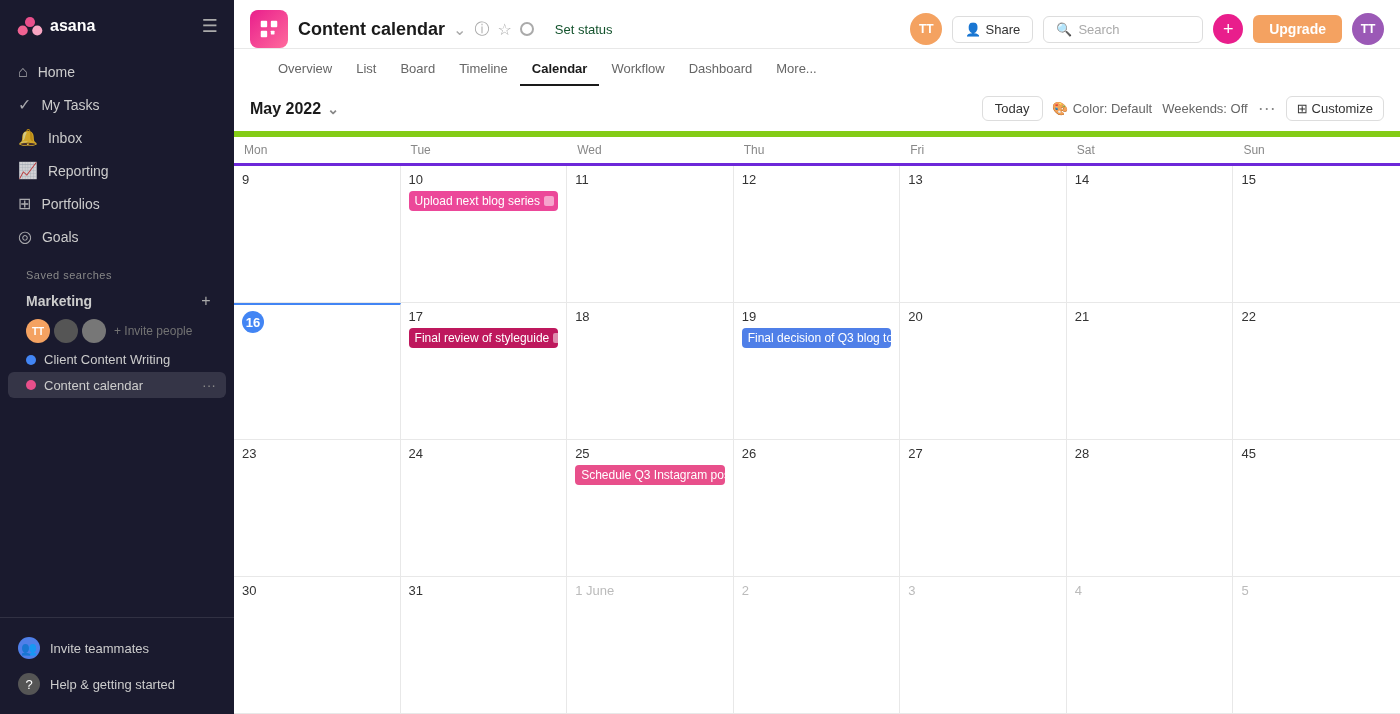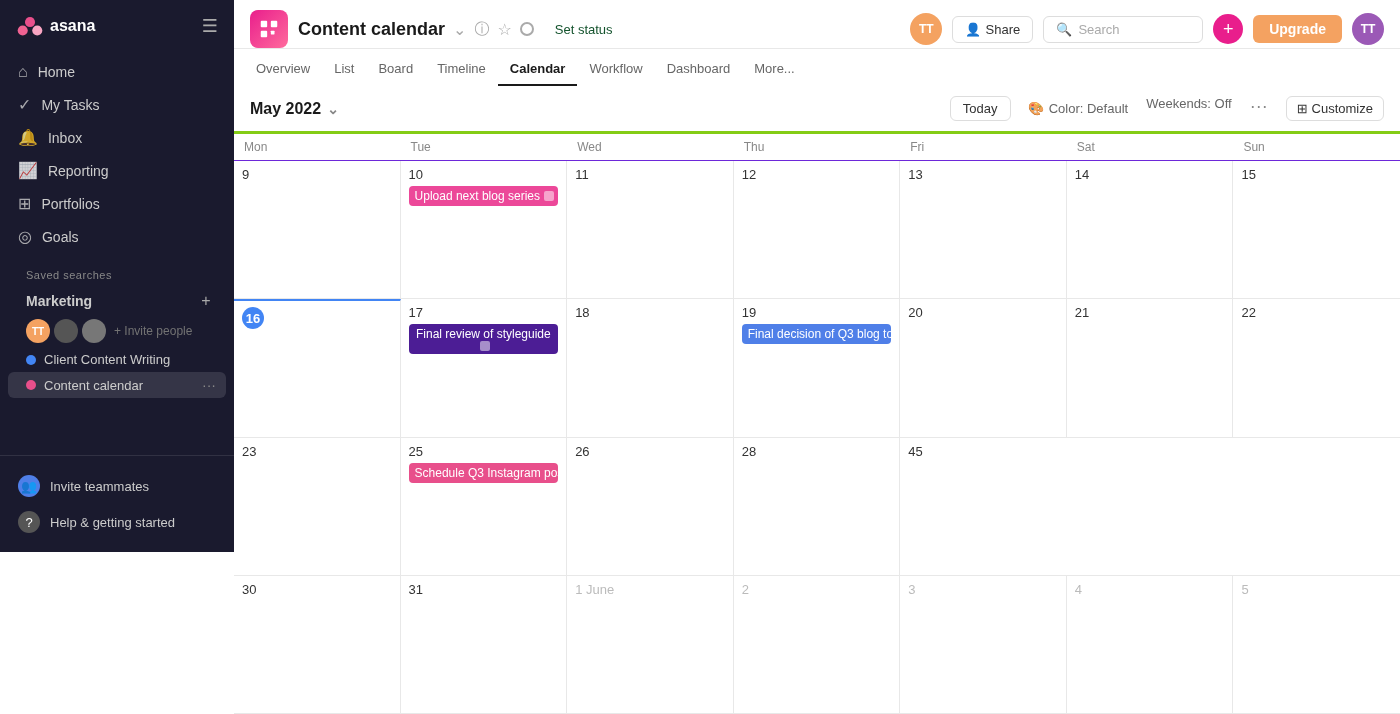--- a/index.html
+++ b/index.html
@@ -6,21 +6,21 @@
     body { font-family: -apple-system, BlinkMacSystemFont, 'Segoe UI', sans-serif; display: flex; height: 714px; overflow: hidden; background: #fff; }
 
     
     .sidebar {
       width: 234px;
       min-width: 234px;
       background: #1a1a2e;
       color: #ccc;
       display: flex;
       flex-direction: column;
-      height: 552px;
+      height: 714px;
       overflow: hidden;
     }
     .sidebar-top {
       padding: 12px 16px;
       display: flex;
       align-items: center;
       justify-content: space-between;
     }
     .asana-logo {
       display: flex;
@@ -252,21 +252,21 @@
       display: flex; align-items: center; justify-content: center;
       font-size: 12px; color: #fff; font-weight: 600;
       cursor: pointer;
     }
 
     
     .nav-tabs {
       display: flex;
       align-items: center;
       gap: 0;
-      padding: 0 10px;
+      padding: 0 32px;
       margin-top: 4px;
     }
     .nav-tab {
       padding: 8px 12px;
       font-size: 13px;
       color: #666;
       cursor: pointer;
       border-bottom: 2px solid transparent;
       white-space: nowrap;
     }
@@ -274,32 +274,32 @@
       color: #1a1a1a;
       font-weight: 600;
       border-bottom: 2px solid #1a1a1a;
     }
 
     
     .calendar-toolbar {
       display: flex;
       align-items: center;
       padding: 10px 16px;
-      border-bottom: 3px solid #84cc16;
+      border-bottom: 6px solid #84cc16;
       gap: 12px;
     }
     .month-selector {
       display: flex; align-items: center; gap: 6px;
       font-size: 16px; font-weight: 600; color: #1a1a1a;
       cursor: pointer;
     }
     .chevron-down { font-size: 14px; color: #888; }
     .toolbar-right {
       margin-left: auto;
-      display: flex; gap: 18px;
+      display: flex; align-items: center; gap: 10px;
     }
     .today-btn {
       padding: 4px 12px;
       border: 1px solid #ddd;
       border-radius: 6px;
       font-size: 13px;
       color: #333;
       cursor: pointer;
       background: #fff;
     }
@@ -325,21 +325,21 @@
     
     .calendar-grid {
       flex: 1;
       display: flex;
       flex-direction: column;
       overflow: hidden;
     }
     .calendar-header-row {
       display: grid;
       grid-template-columns: repeat(7, 1fr);
-      border-bottom: 1px solid #6d28d9;
+      border-bottom: 3px solid #6d28d9;
     }
     .cal-header-cell {
       padding: 6px 10px;
       font-size: 12px;
       font-weight: 500;
       color: #888;
       text-transform: none;
     }
 
     .calendar-body {
@@ -395,21 +395,21 @@
       text-overflow: ellipsis;
     }
     .event-pill .pill-dot {
       width: 10px; height: 10px;
       border-radius: 2px;
       background: rgba(255,255,255,0.5);
       flex-shrink: 0;
       margin-left: 4px;
     }
     .event-orange { background: #ec4899; }
-    .event-green { background: #4c1d95; flex-direction: column; }
+    .event-green { background: #be185d; }
     .event-blue { background: #4f7fe8; }
     .event-pink { background: #e84f8b; }
   </style>
 </head>
 <body>
 
 <nav class="sidebar">
   <div class="sidebar-top">
     <div class="asana-logo">
       <svg class="asana-logo-icon" viewBox="0 0 50 50" xmlns="http://www.w3.org/2000/svg">
@@ -630,29 +630,35 @@
           </div>
           <div class="calendar-cell">
             <div class="cell-number">22</div>
           </div>
         </div>
         <div class="calendar-week">
           <div class="calendar-cell">
             <div class="cell-number">23</div>
           </div>
           <div class="calendar-cell">
+            <div class="cell-number">24</div>
+          </div>
+          <div class="calendar-cell">
             <div class="cell-number">25</div>
             <div class="event-pill event-pink">
               <span>Schedule Q3 Instagram posts</span>
             </div>
           </div>
           <div class="calendar-cell">
             <div class="cell-number">26</div>
           </div>
           <div class="calendar-cell">
+            <div class="cell-number">27</div>
+          </div>
+          <div class="calendar-cell">
             <div class="cell-number">28</div>
           </div>
           <div class="calendar-cell">
             <div class="cell-number">45</div>
           </div>
         </div>
         <div class="calendar-week">
           <div class="calendar-cell">
             <div class="cell-number">30</div>
           </div>

